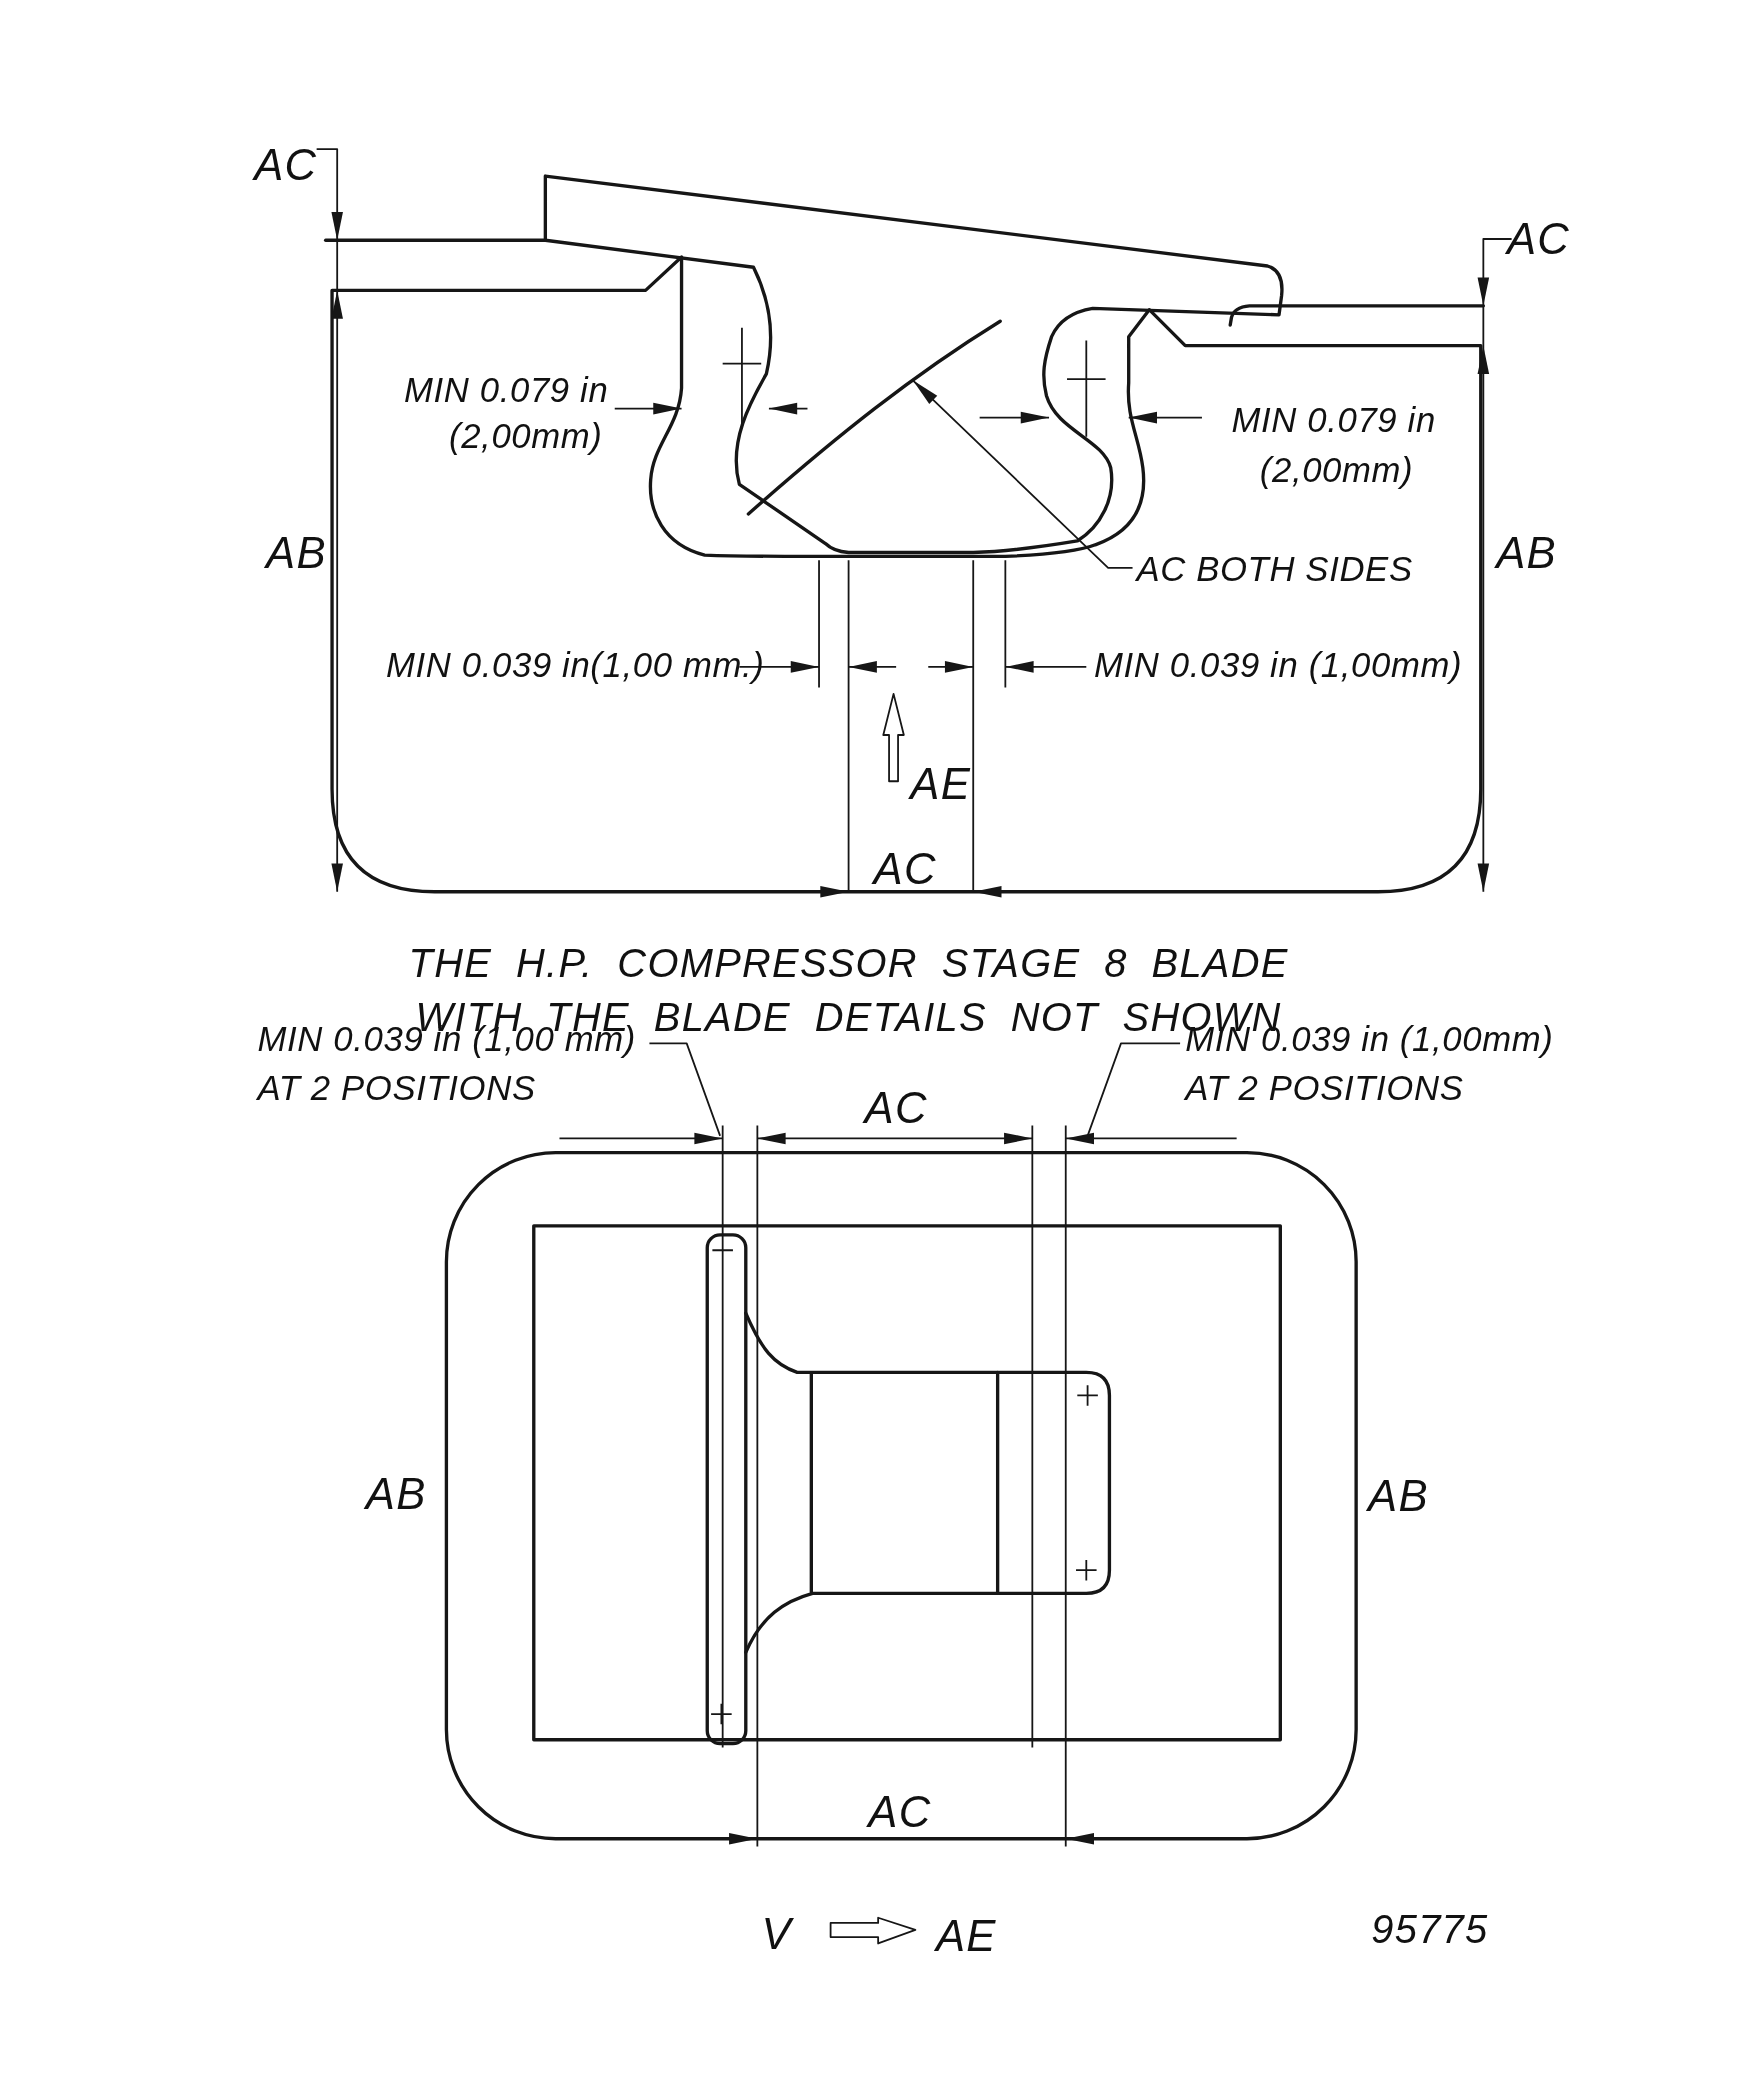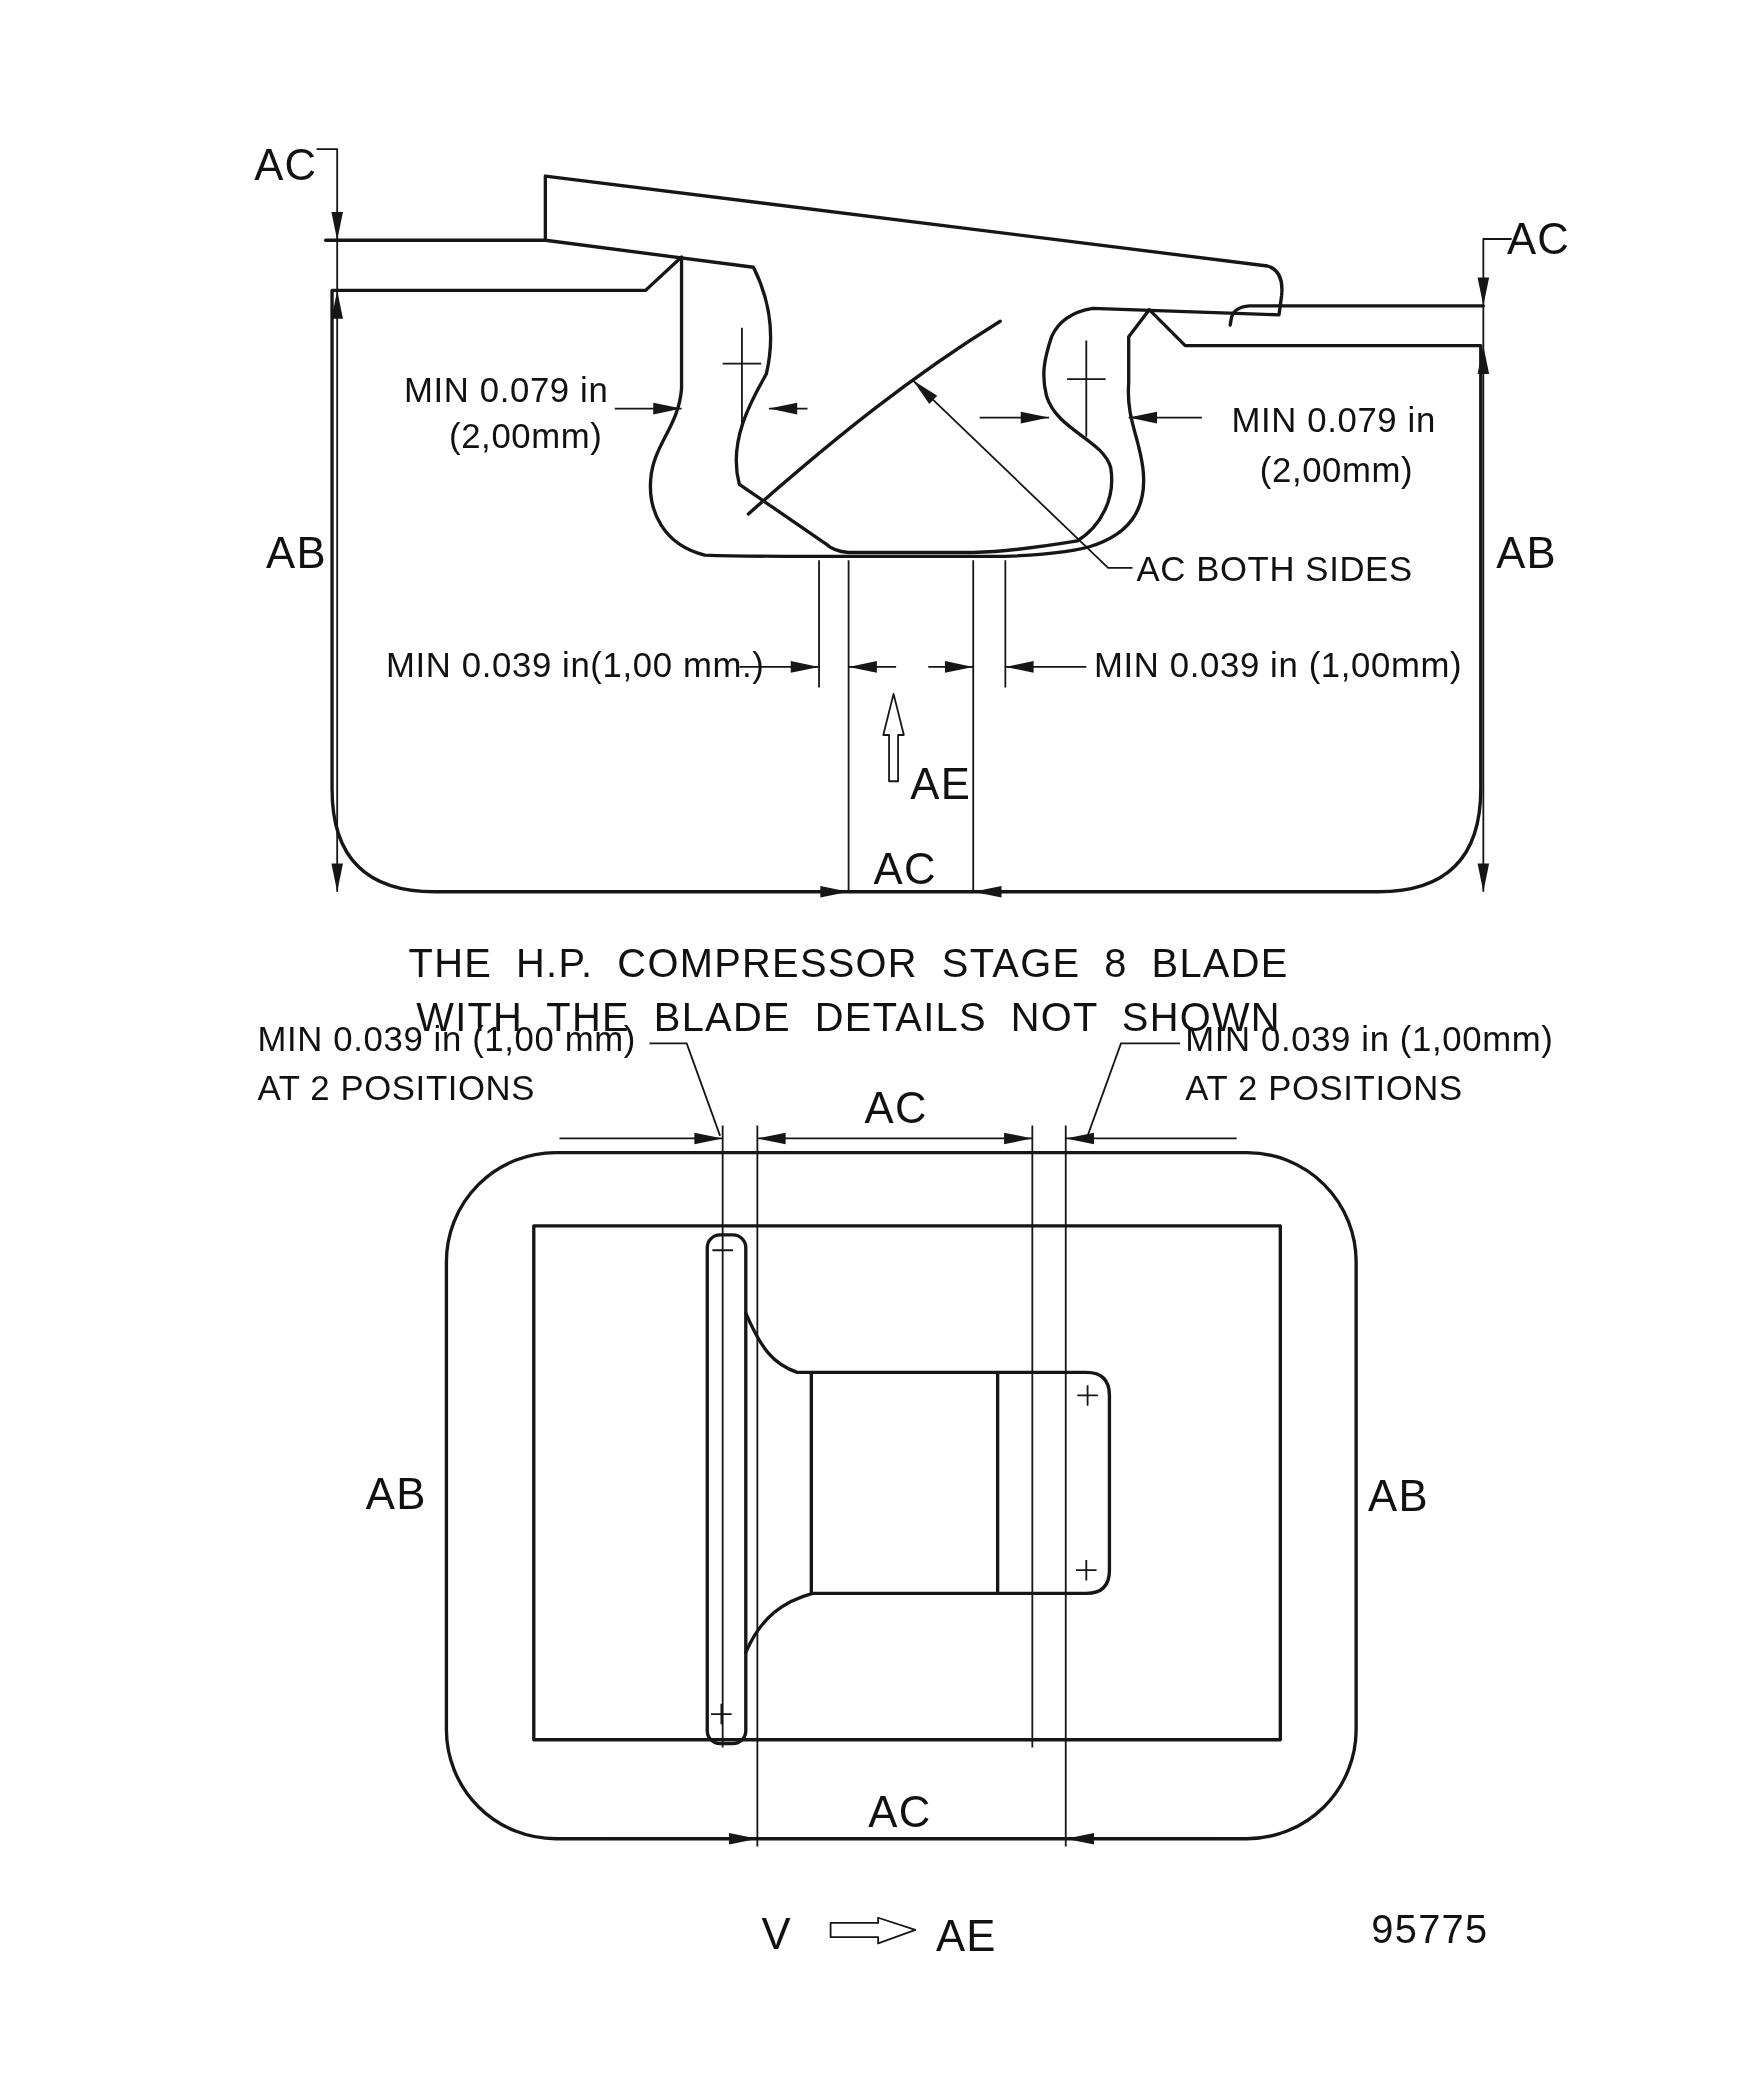--- a/index.html
+++ b/index.html
@@ -1,16 +1,16 @@
 <!DOCTYPE html>
 <html style="font-size:10.3px"><head>
 <meta charset="utf-8">
 <style>
   html,body{margin:0;padding:0;background:#ffffff;}
-  .page{width:1755px;height:2097px;background:#ffffff;position:relative;overflow:hidden;}
+  .page{width:1755px;height:2097px;background:#ffffff;position:relative;overflow:hidden;font-style:italic;}
   svg{display:block;}
   .main{stroke:#161616;stroke-width:2.6;fill:none;stroke-linejoin:round;stroke-linecap:round;}
   .thin{stroke:#161616;stroke-width:1.4;fill:none;stroke-linejoin:round;stroke-linecap:butt;}
   .ah{fill:#161616;stroke:none;}
   text{font-family:"Liberation Sans","DejaVu Sans",sans-serif;fill:#111;}
   .t34{font-size:34px;letter-spacing:1px;}
   .t31{font-size:31px;letter-spacing:1px;word-spacing:9px;}
   .t28{font-size:27px;letter-spacing:0.5px;}
   .t32{font-size:31px;letter-spacing:1px;}
   .mid{text-anchor:middle;}

